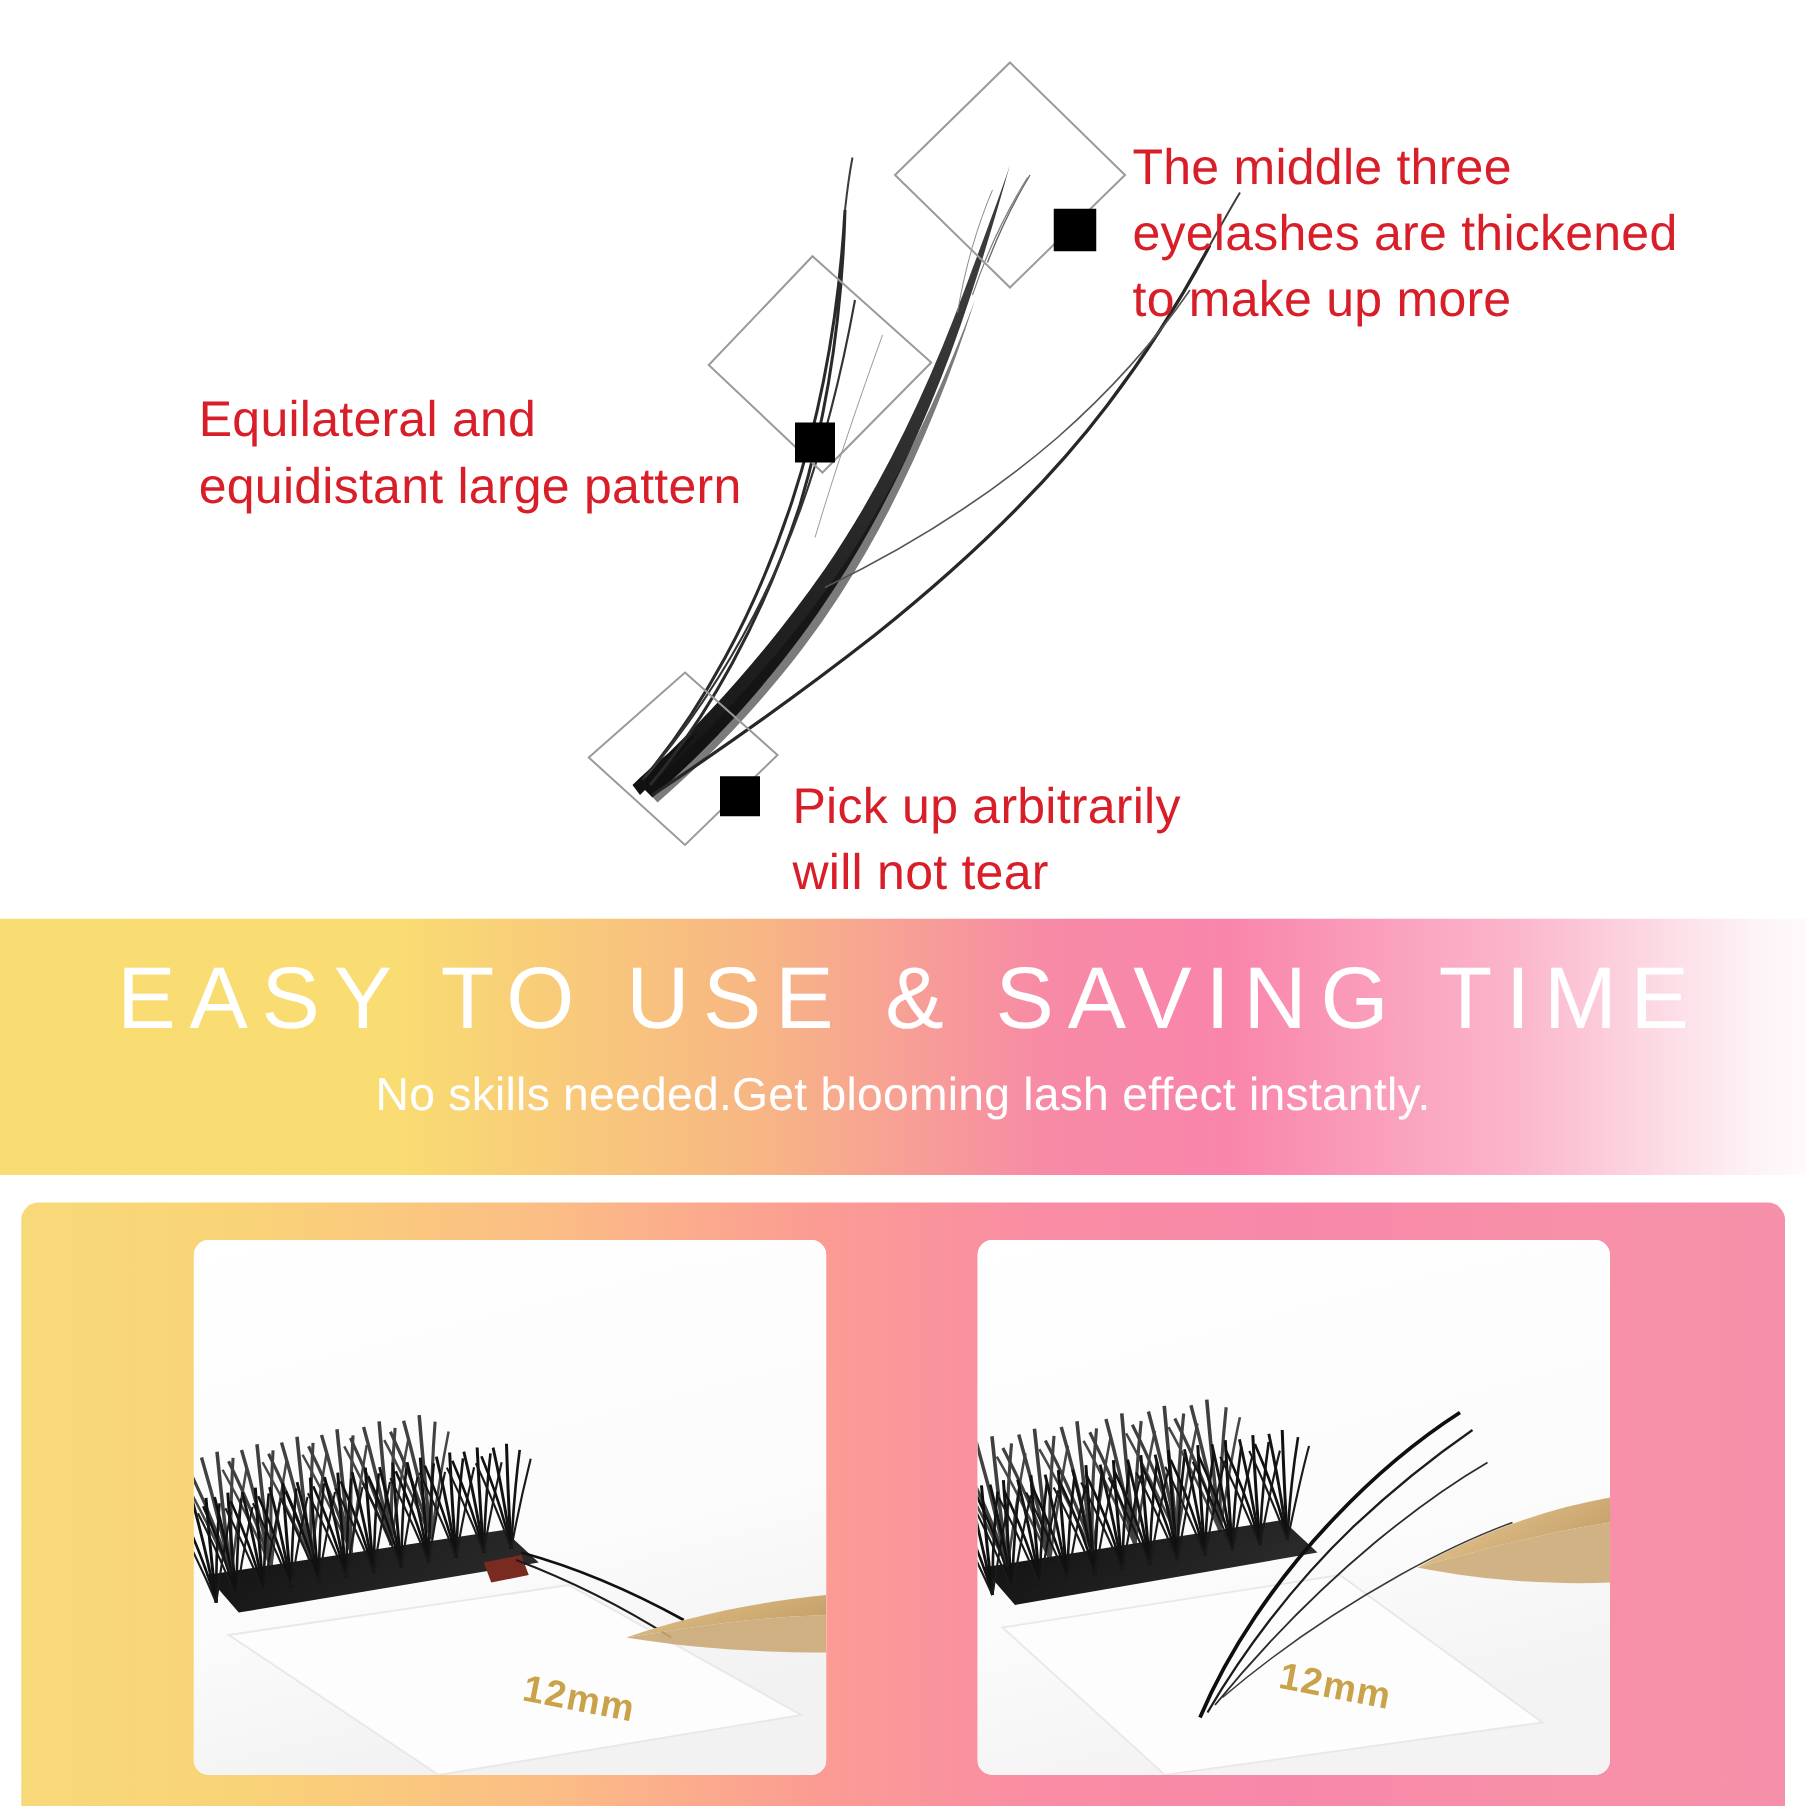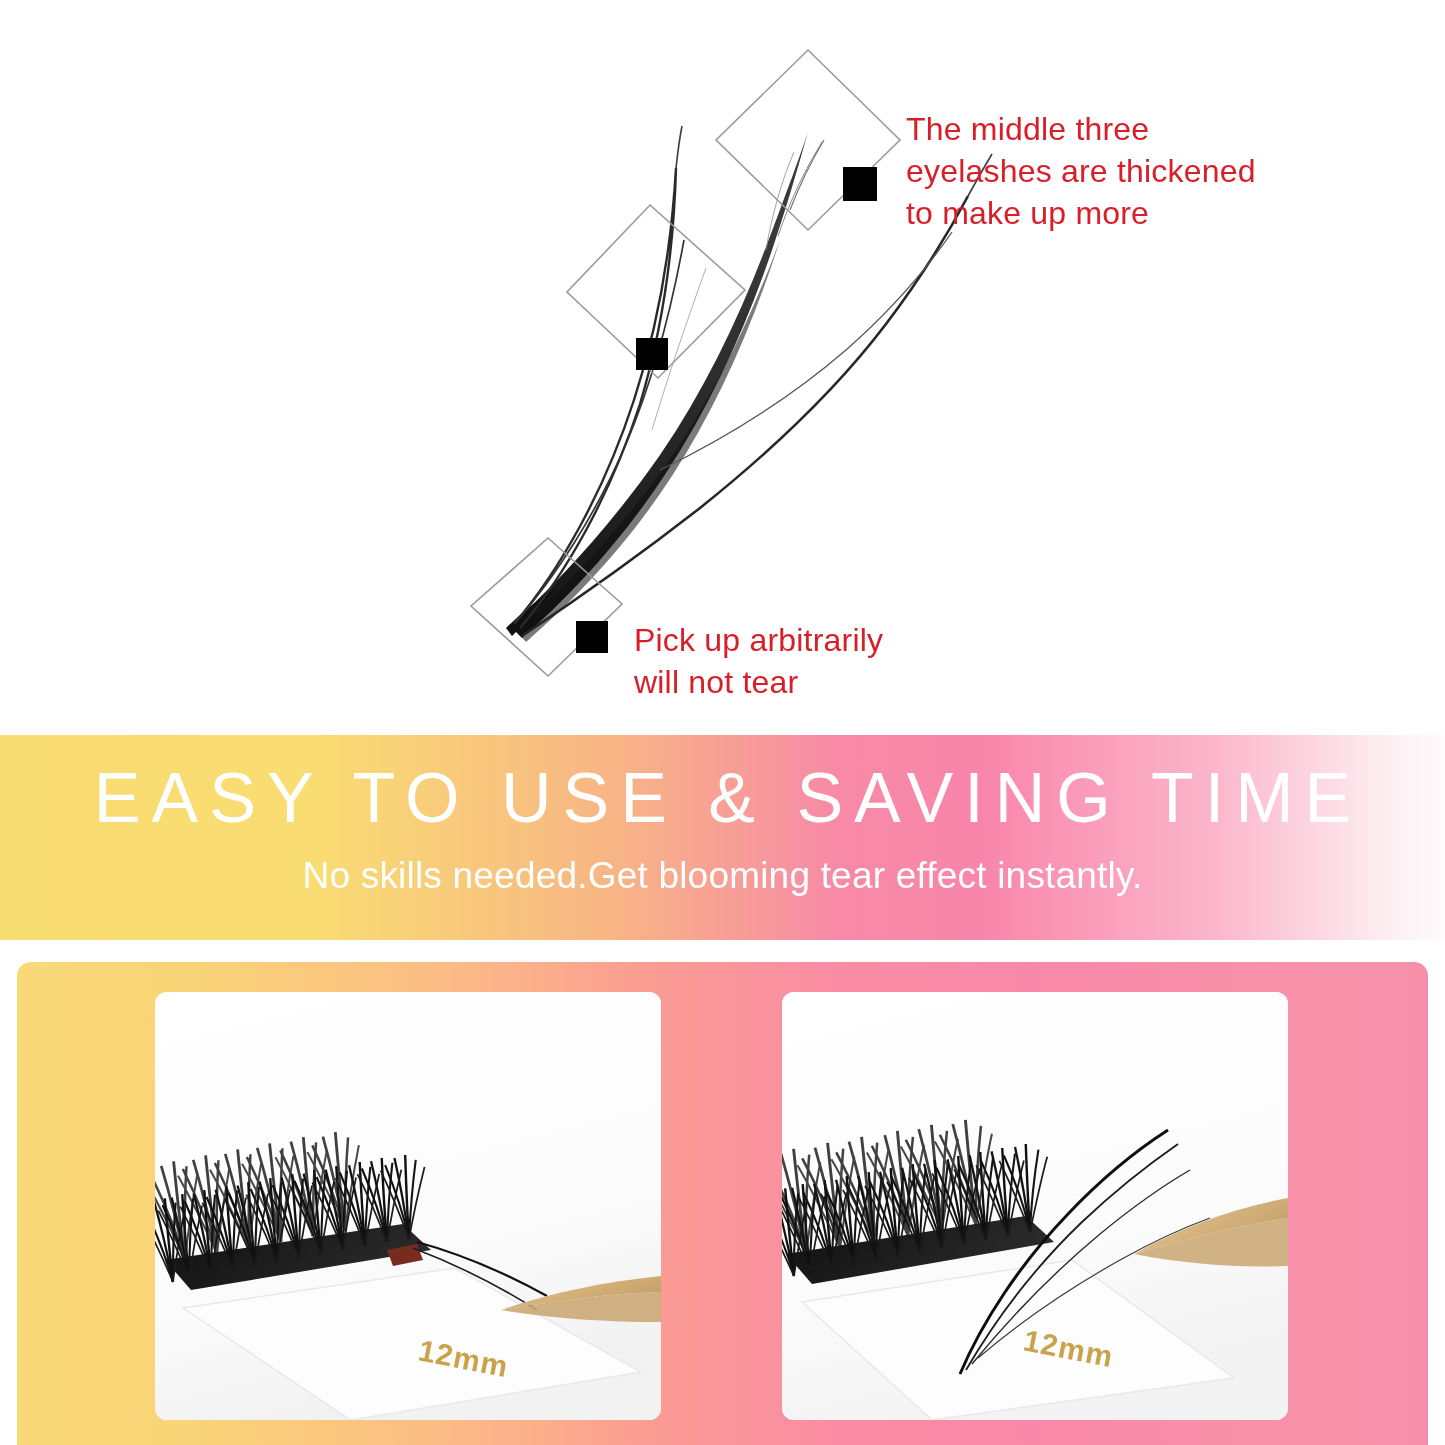--- a/index.html
+++ b/index.html
@@ -30,21 +30,21 @@
   #lash-art {
     position: absolute;
     left: 0;
     top: 0;
     width: 1445px;
     height: 735px;
   }
   .callout {
     position: absolute;
     color: #d81e28;
-    font-size: 32px;
+    font-size: 40px;
     line-height: 1.32;
     font-weight: 400;
     letter-spacing: 0.2px;
     white-space: pre-line;
   }
   #callout-top {
     left: 906px;
     top: 108px;
     width: 450px;
   }
@@ -193,28 +193,30 @@
       <rect x="636" y="338" width="32" height="32" fill="#000000"></rect>
 
       <polygon points="548,538 622,604 548,676 471,606" fill="none" stroke="#9a9a9a" stroke-width="1.6"></polygon>
       <rect x="576" y="621" width="32" height="32" fill="#000000"></rect>
     </svg>
 
     <div class="callout" id="callout-top">The middle three
 eyelashes are thickened
 to make up more</div>
 
+    <div class="callout" id="callout-left">Equilateral and
+equidistant large pattern</div>
 
     <div class="callout" id="callout-bottom">Pick up arbitrarily
 will not tear</div>
   </div>
 
   <div id="banner">
     <div id="banner-title">EASY TO USE &amp; SAVING TIME</div>
-    <div id="banner-subtitle">No skills needed.Get blooming tear effect instantly.</div>
+    <div id="banner-subtitle">No skills needed.Get blooming lash effect instantly.</div>
   </div>
 
   <div id="photo-panel">
 
     <div class="photo-card" id="photo-card-left">
       <svg class="photo-svg" viewBox="0 0 506 428">
         <defs>
           <linearGradient id="bgL" x1="0" y1="0" x2="0.3" y2="1">
             <stop offset="0%" stop-color="#ffffff"></stop>
             <stop offset="70%" stop-color="#fbfbfb"></stop>

